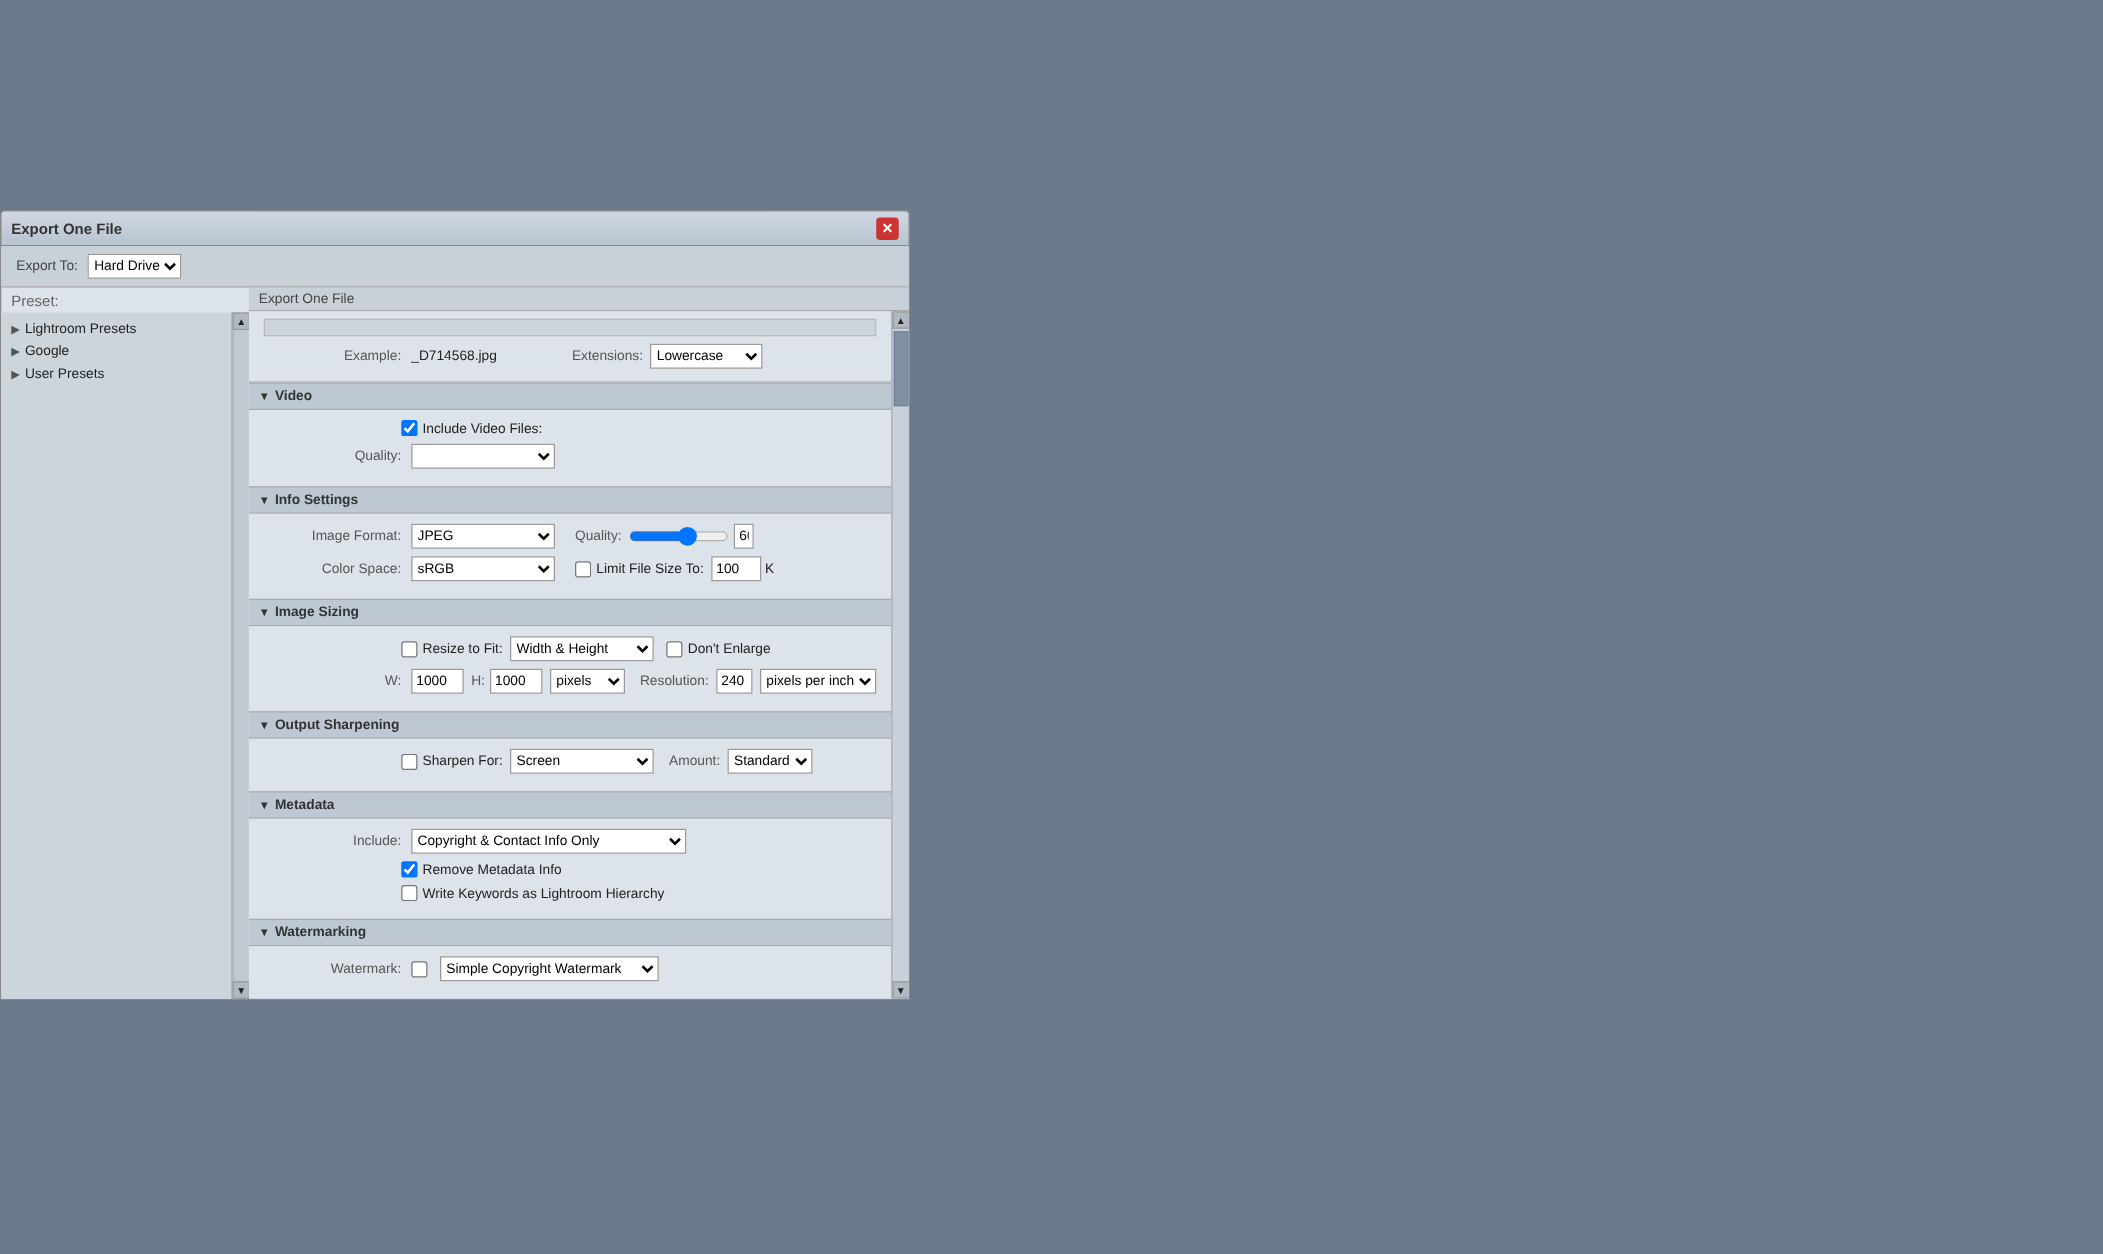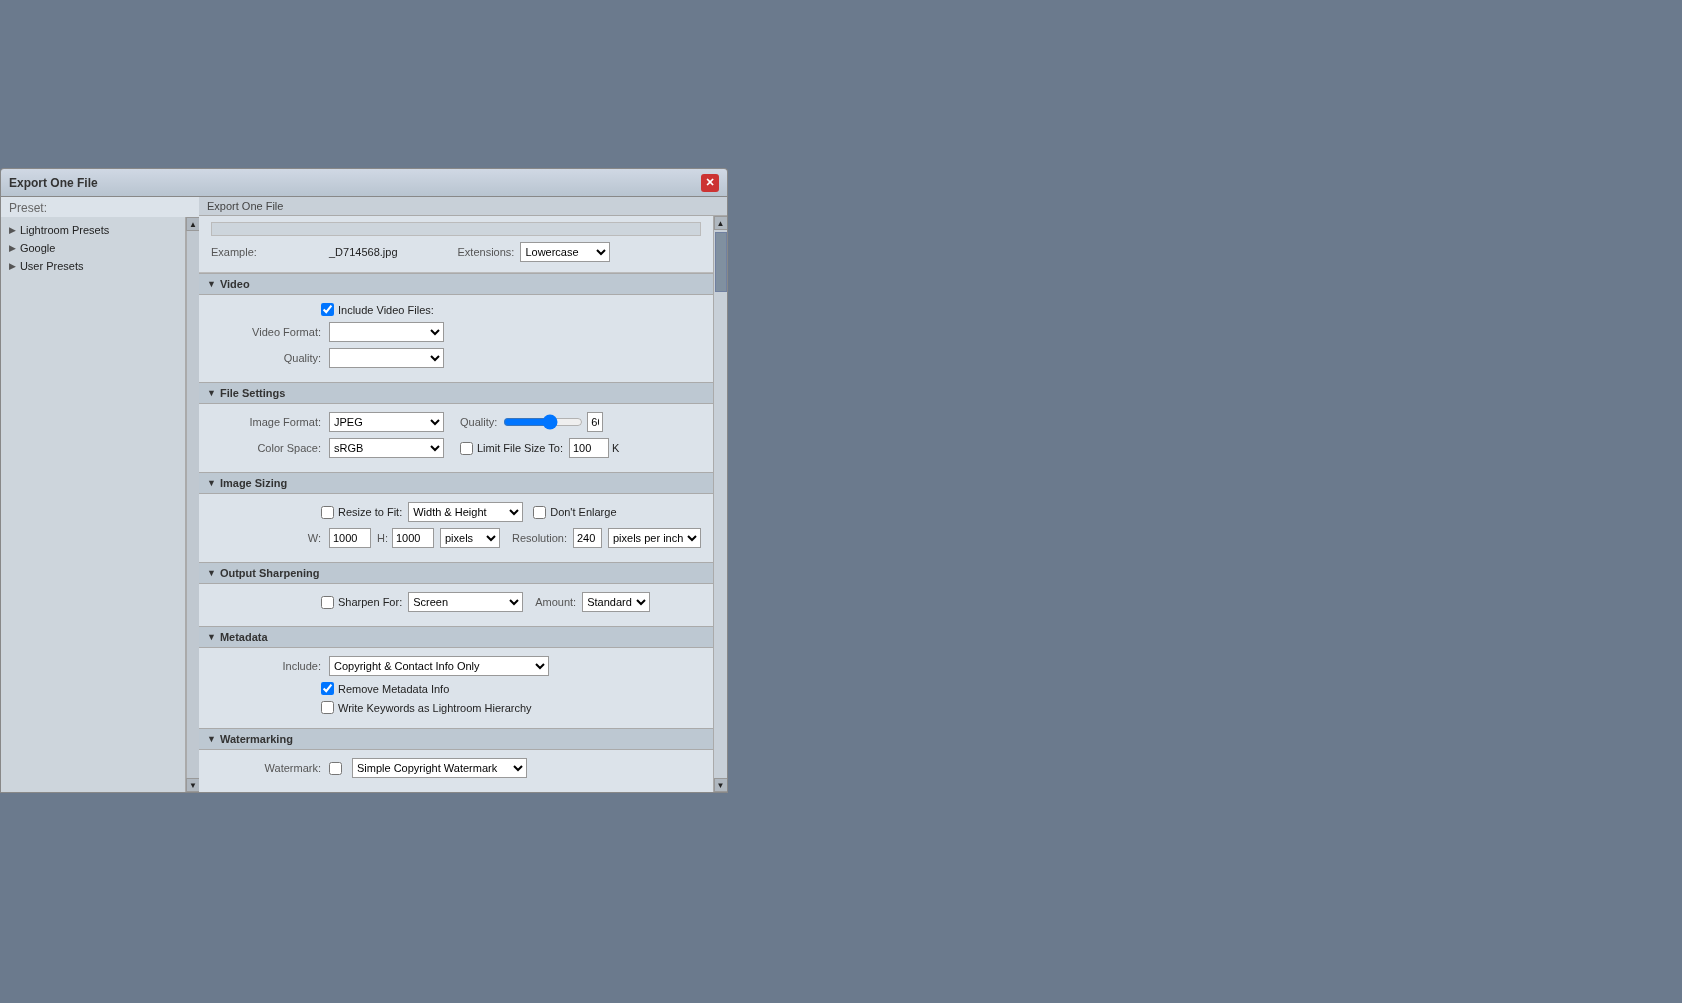--- a/index.html
+++ b/index.html
@@ -194,20 +194,28 @@
 
 <div class="dialog-wrapper">
 
   <div class="title-bar">
     <span class="title-bar-text">Export One File</span>
     <div class="close-btn">✕</div>
   </div>
 
   <div class="dialog-body">
 
+    <div class="export-to-bar">
+      <span class="export-to-label">Export To:</span>
+      <select>
+        <option>Hard Drive</option>
+        <option>Email</option>
+        <option>CD/DVD</option>
+      </select>
+    </div>
 
     <div class="main-content">
 
       <div style="display:flex; flex-direction:column; width:198px; flex-shrink:0;">
         <div class="preset-label">Preset:</div>
         <div style="display:flex; flex:1;">
           <div class="sidebar">
             <div class="preset-item">
               <span class="preset-arrow">▶</span>
               <span>Lightroom Presets</span>
@@ -233,21 +241,21 @@
       <div class="right-panel">
 
         <div class="preset-path">Export One File</div>
 
         <div style="display:flex; flex:1; overflow:hidden;">
           <div class="sections-area">
 
             <div style="background:#dce3ea; padding:6px 12px 4px 12px; border-bottom:1px solid #bbb;">
               <div style="height:14px; background:#cdd5dc; margin-bottom:6px; border:1px solid #bbb;"></div>
               <div class="example-row">
-                <span style="min-width:110px; text-align:left; margin-right:8px; color:#555;">Example:</span>
+                <span style="min-width:110px; text-align:right; margin-right:8px; color:#555;">Example:</span>
                 <span>_D714568.jpg</span>
                 <span style="margin-left:60px; color:#555;">Extensions:</span>
                 <select style="margin-left:6px; width:90px;">
                   <option>Lowercase</option>
                   <option>Uppercase</option>
                 </select>
               </div>
             </div>
 
             <div>
@@ -255,38 +263,32 @@
                 <span class="section-arrow">▼</span>
                 <span>Video</span>
               </div>
               <div class="section-body">
                 <div class="row">
                   <span style="min-width:110px;"></span>
                   <input type="checkbox" checked="" style="">
                   <span>Include Video Files:</span>
                 </div>
                 <div class="row">
-                  <span style="min-width:110px; text-align:right; margin-right:8px; color:#555;">Video Format:</span>
-                  <select style="width:115px;">
-                    <option></option>
-                  </select>
-                </div>
-                <div class="row">
                   <span style="min-width:110px; text-align:right; margin-right:8px; color:#555;">Quality:</span>
                   <select style="width:115px;">
                     <option></option>
                   </select>
                 </div>
               </div>
             </div>
 
             <div>
               <div class="section-header">
                 <span class="section-arrow">▼</span>
-                <span>File Settings</span>
+                <span>Info Settings</span>
               </div>
               <div class="section-body">
                 <div class="row">
                   <span style="min-width:110px; text-align:right; margin-right:8px; color:#555;">Image Format:</span>
                   <select style="width:115px;">
                     <option>JPEG</option>
                     <option>PNG</option>
                     <option>TIFF</option>
                   </select>
                   <span style="margin-left:16px; color:#555;">Quality:</span>

